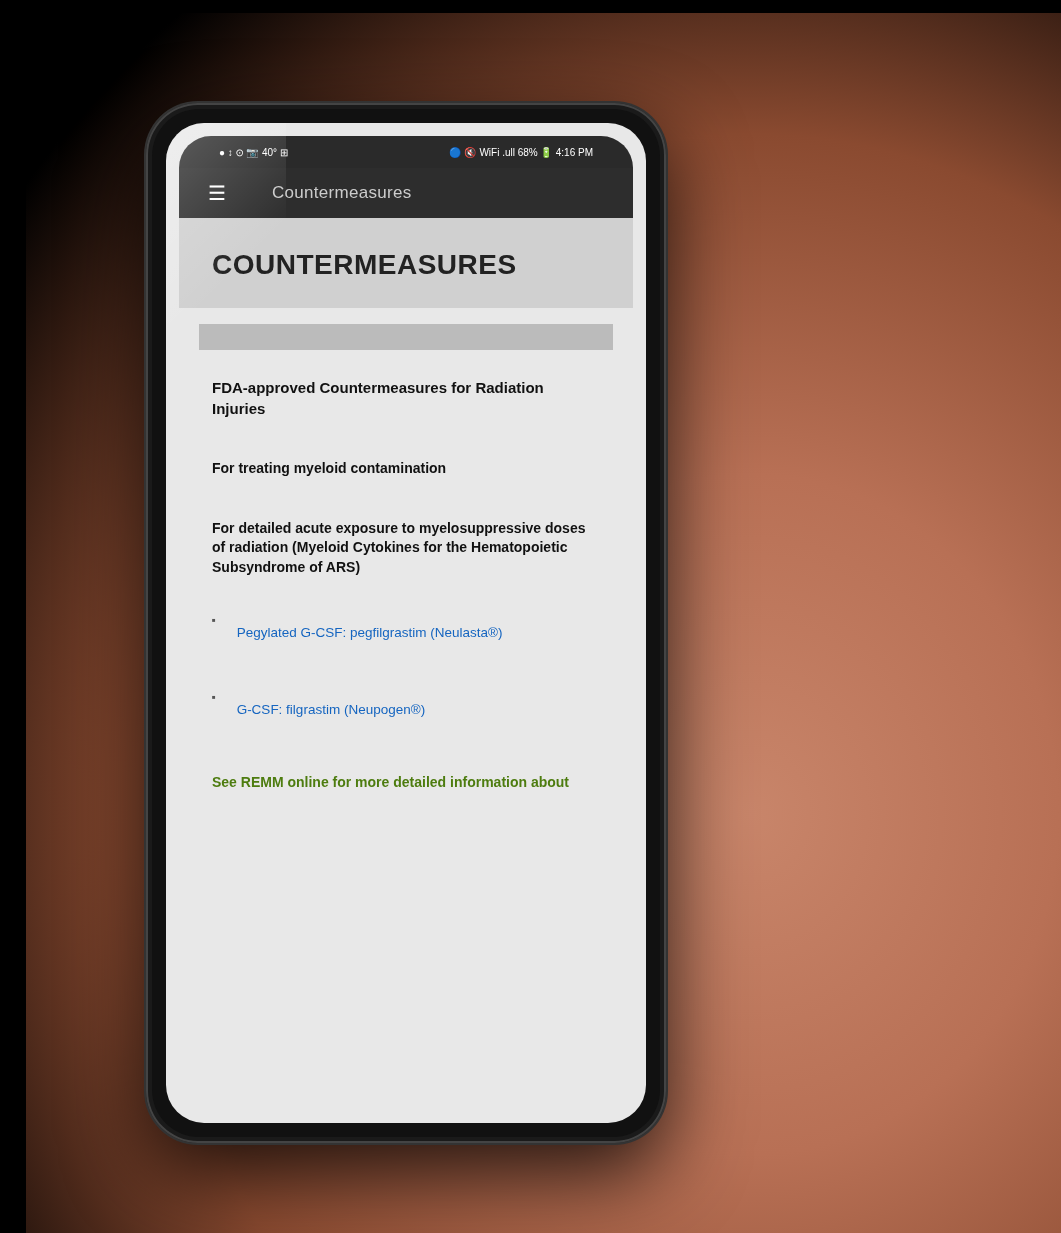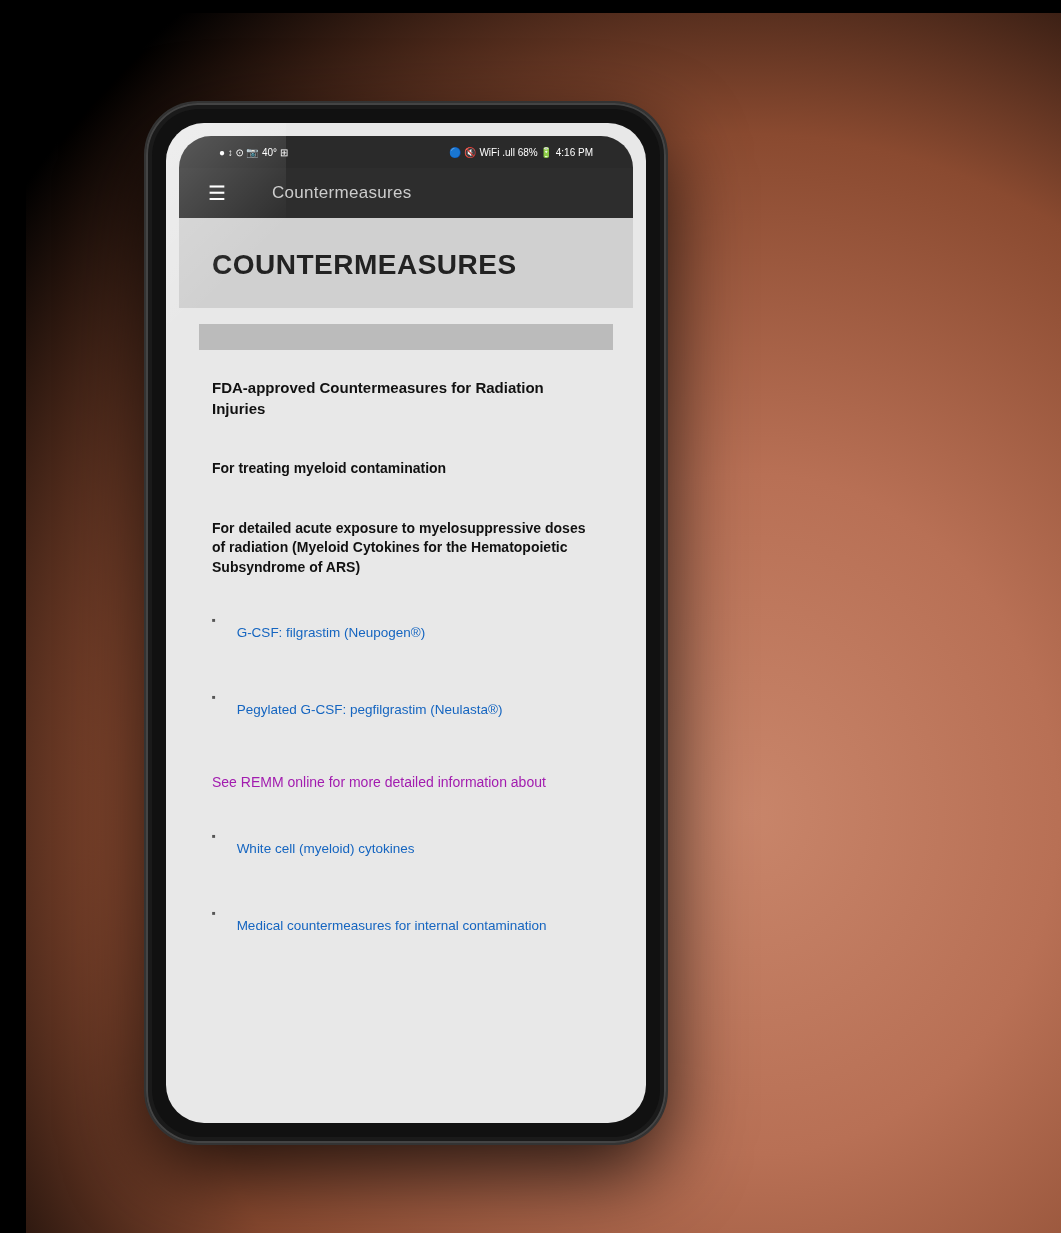--- a/index.html
+++ b/index.html
@@ -190,22 +190,22 @@
     }
 
     .link-text {
       color: #1565c0;
       text-decoration: none;
       cursor: pointer;
     }
 
     .see-remm {
       font-size: 14px;
-      font-weight: 400;
-      color: #a21caf;
+      font-weight: 700;
+      color: #4d7c0f;
       margin-top: 14px;
       margin-bottom: 8px;
       line-height: 1.4;
     }
 
     
     .phone-reflection {
       position: absolute;
       top: 14px;
       left: 14px;
@@ -259,37 +259,29 @@
 
           <p class="section-title">FDA-approved Countermeasures for Radiation Injuries</p>
 
           <p class="subsection-title">For treating myeloid contamination</p>
 
 
           <p class="subsection-title">For detailed acute exposure to myelosuppressive doses of radiation (Myeloid Cytokines for the Hematopoietic Subsyndrome of ARS)</p>
 
           <ul class="bullet-list">
             <li>
+              <span class="link-text">Pegylated G-CSF: pegfilgrastim (Neulasta®)</span>
+            </li>
+            <li>
               <span class="link-text">G-CSF: filgrastim (Neupogen®)</span>
             </li>
-            <li>
-              <span class="link-text">Pegylated G-CSF: pegfilgrastim (Neulasta®)</span>
-            </li>
           </ul>
 
           <p class="see-remm">See REMM online for more detailed information about</p>
 
-          <ul class="bullet-list">
-            <li>
-              <span class="link-text">White cell (myeloid) cytokines</span>
-            </li>
-            <li>
-              <span class="link-text">Medical countermeasures for internal contamination</span>
-            </li>
-          </ul>
 
         </div>
 
       </div>
 
       <div class="phone-reflection"></div>
     </div>
   </div>
 </div>
 

